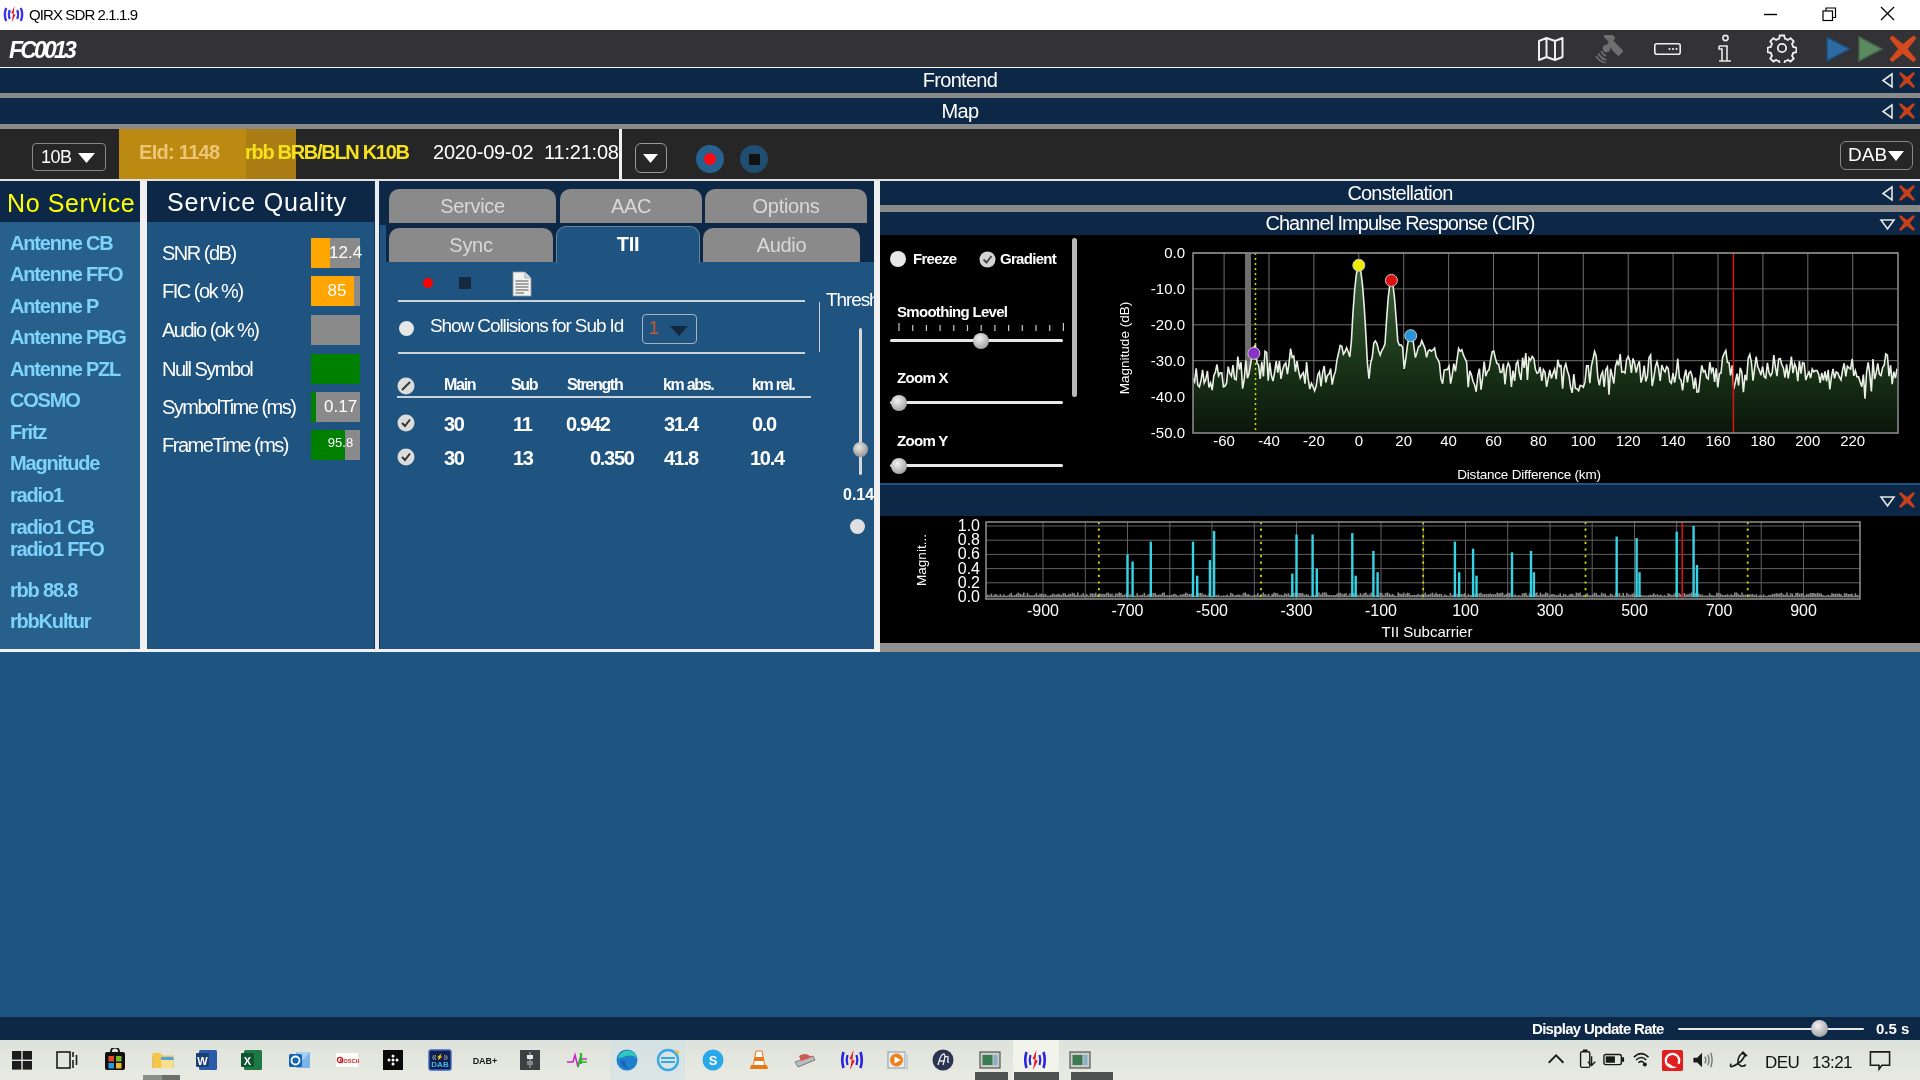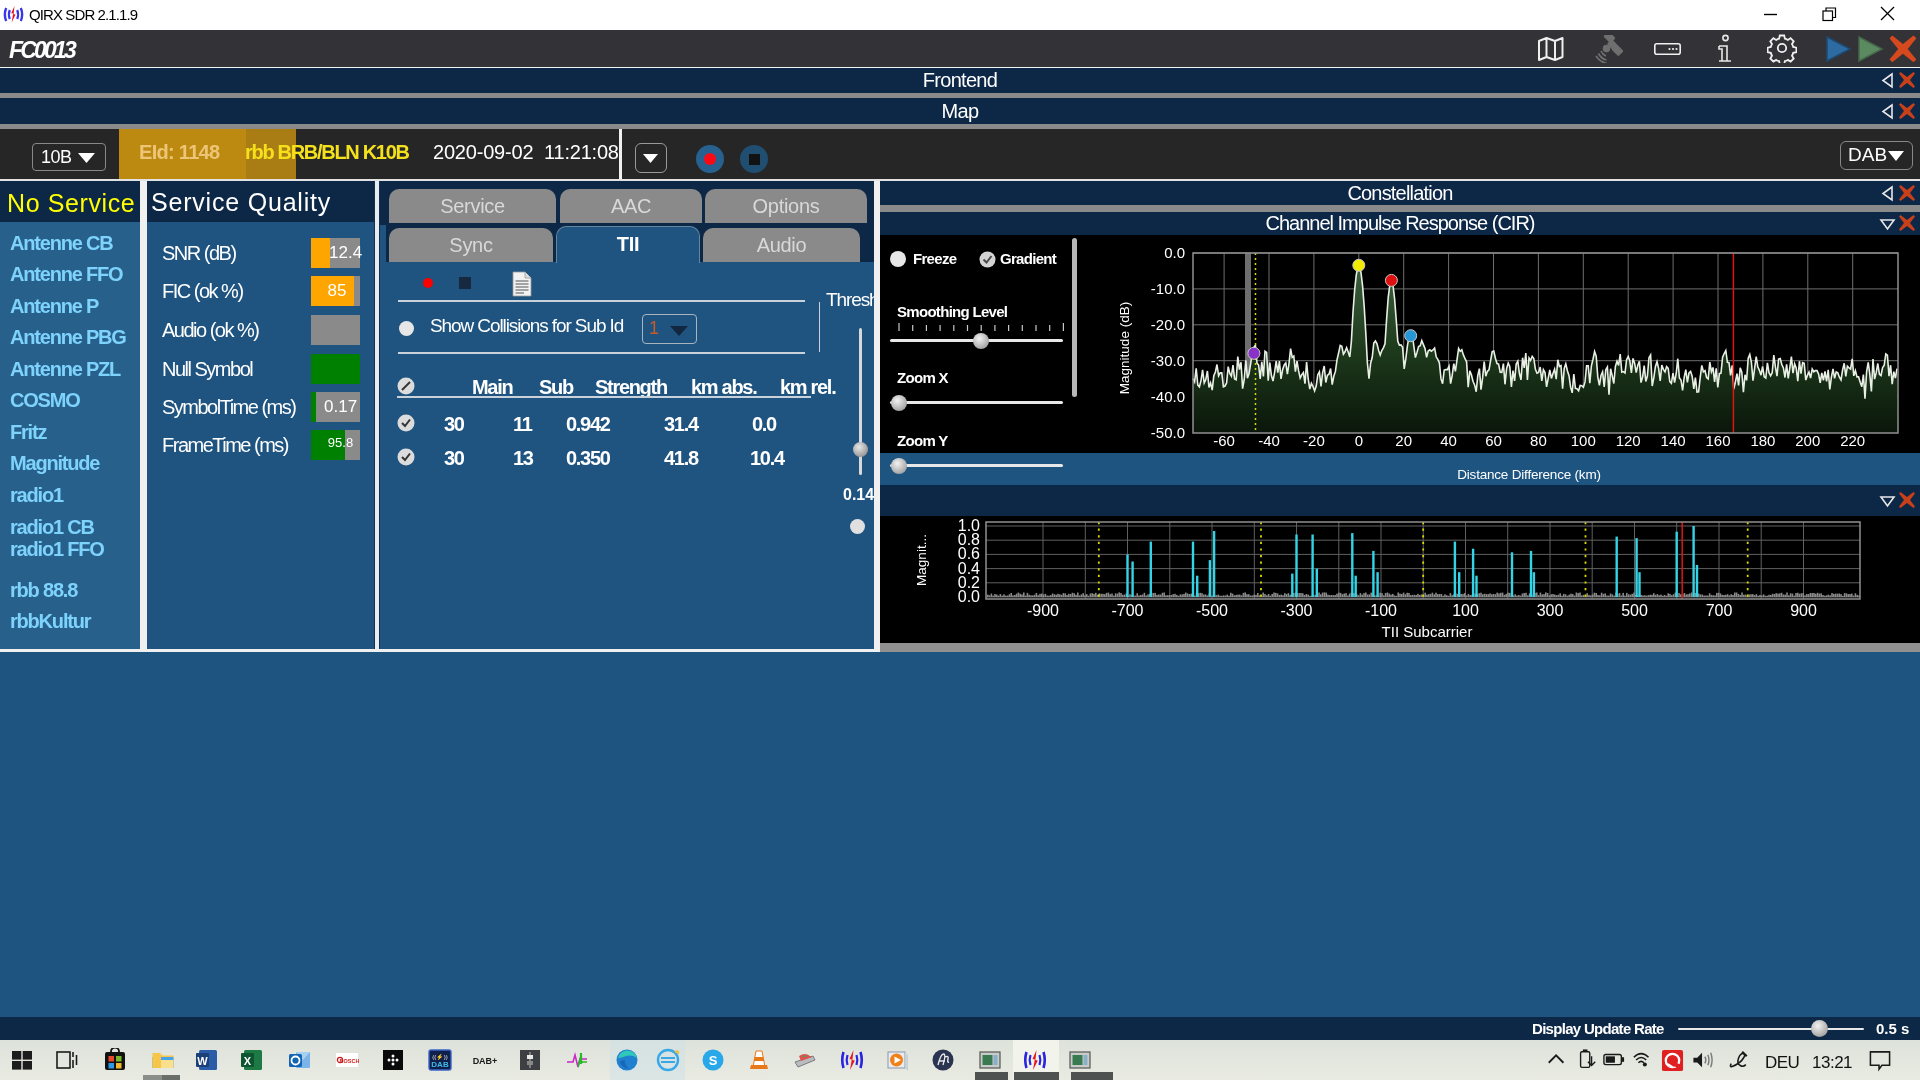--- a/index.html
+++ b/index.html
@@ -9,21 +9,21 @@
 .titlebar { left:0; top:0; width:1920px; height:30px; background:#fff; color:#000; }
 .fcbar { left:0; top:30px; width:1920px; height:36.5px; background:#333236; }
 .navybar { background:#0d2746; color:#fff; }
 .graysep { background:#8a8a8a; }
 .toolbar { left:0; top:129px; width:1920px; height:50px; background:#262626; }
 .panelhead { background:#0d2746; }
 .svc { position:absolute; left:10px; width:130px; height:30px; line-height:30px; font-size:20px; font-weight:bold; color:#7dd3fc; white-space:nowrap; letter-spacing:-1.2px; }
 .sqlabel { position:absolute; left:15px; height:30px; line-height:26px; font-size:20px; color:#fff; white-space:nowrap; letter-spacing:-1.5px; }
 .tab1 { position:absolute; top:189px; height:34px; background:#8a8a8a; border-radius:10px 10px 0 0; color:#d8d8d8; font-size:20px; text-align:center; line-height:34px; letter-spacing:-0.3px; }
 .tab2 { position:absolute; top:228px; height:34px; background:#8a8a8a; border-radius:10px 10px 0 0; color:#d8d8d8; font-size:20px; text-align:center; line-height:34px; letter-spacing:-0.3px; }
-.thtxt { position:absolute; font-size:20px; font-weight:bold; color:#fff; letter-spacing:-1.3px;margin-left:28px; }
+.thtxt { position:absolute; font-size:16px; font-weight:bold; color:#fff; letter-spacing:-1.3px; }
 .celltxt { position:absolute; font-size:20px; font-weight:bold; color:#fff; letter-spacing:-1.3px; }
 .winbtn { stroke:#000; stroke-width:1.2; fill:none; }
 .ctl { color:#fff; font-weight:bold; font-size:15px; line-height:16px; letter-spacing:-0.7px; white-space:nowrap; }
 </style>
 </head>
 <body>
 
 <div class="abs titlebar">
   <svg class="abs" style="left:3px;top:5px" width="21" height="19" viewBox="0 0 21 19">
     <path d="M3.2 3 Q0.5 9.5 3.2 16" stroke="#3a35e8" stroke-width="2.4" fill="none"></path>
@@ -164,21 +164,21 @@
 <div class="svc" style="top:226.4px">Magnitude</div>
 <div class="svc" style="top:257.9px">radio1</div>
 <div class="svc" style="top:289.5px">radio1 CB</div>
 <div class="svc" style="top:312px">radio1 FFO</div>
 <div class="svc" style="top:352.5px">rbb 88.8</div>
 <div class="svc" style="top:384.1px">rbbKultur</div>
 </div>
 <div class="abs" style="left:140px;top:181px;width:7px;height:471px;background:#f0f0f0"></div>
 
 <div class="abs panelhead" style="left:147px;top:181px;width:227px;height:41px">
-  <div class="abs" style="left:4px;top:7px;font-size:25px;color:#fff;letter-spacing:0.8px">Service Quality</div>
+  <div class="abs" style="left:20px;top:7px;font-size:25px;color:#fff;letter-spacing:0.8px">Service Quality</div>
 </div>
 <div class="abs" style="left:147px;top:222px;width:227px;height:427px;background:#1f5480">
 </div>
 <div class="abs" style="left:147px;top:181px;width:227px;height:471px">
 <div class="sqlabel" style="top:59.0px">SNR (dB)</div>
 <div style="position:absolute;left:164px;top:57.0px;width:18.5px;height:30px;background:#FFA500"></div>
 <div style="position:absolute;left:182.5px;top:57.0px;width:30.5px;height:30px;background:#8a8a8a"></div>
 <div style="position:absolute;left:182px;top:62.0px;width:29px;text-align:center;font-size:17px;color:#fff">12.4</div>
 <div class="sqlabel" style="top:96.5px">FIC (ok %)</div>
 <div style="position:absolute;left:164px;top:94.5px;width:43px;height:30px;background:#FFA500"></div>
@@ -255,21 +255,21 @@
 <div class="celltxt" style="left:513px;top:413px">11</div>
 <div class="celltxt" style="left:566px;top:413px">0.942</div>
 <div class="celltxt" style="left:664px;top:413px">31.4</div>
 <div class="celltxt" style="left:752px;top:413px">0.0</div>
 <svg class="abs" style="left:397px;top:448px" width="18" height="18">
     <circle cx="9" cy="9" r="8.5" fill="#dcdcdc"></circle>
     <path d="M5 9 L8 12 L13 5.5" stroke="#333" stroke-width="2" fill="none"></path>
   </svg>
 <div class="celltxt" style="left:444px;top:447px">30</div>
 <div class="celltxt" style="left:513px;top:447px">13</div>
-<div class="celltxt" style="left:566px;top:447px">0.350</div>
+<div class="celltxt" style="left:590px;top:447px">0.350</div>
 <div class="celltxt" style="left:664px;top:447px">41.8</div>
 <div class="celltxt" style="left:750px;top:447px">10.4</div>
 
 <div class="abs" style="left:859px;top:328px;width:3px;height:147px;border-radius:2px;background:#d8d8d8"></div>
 <div class="abs" style="left:853px;top:442px;width:15px;height:15px;border-radius:50%;background:radial-gradient(circle at 40% 35%,#e8e8e8,#7a7a7a)"></div>
 <div class="abs" style="left:843px;top:486px;width:31px;overflow:hidden;font-size:16px;font-weight:bold;color:#fff">0.144</div>
 <div class="abs" style="left:850px;top:519px;width:15px;height:15px;border-radius:50%;background:#e0e0e0"></div>
 
 <div class="abs" style="left:874px;top:181px;width:6px;height:471px;background:#f0f0f0"></div>
 
@@ -286,21 +286,21 @@
 <div class="abs navybar" style="left:880px;top:212px;width:1040px;height:23px">
   <div class="abs" style="left:0;width:1040px;top:0;text-align:center;font-size:20px;letter-spacing:-1.0px">Channel Impulse Response (CIR)</div>
   <svg class="abs" style="left:999px;top:4px" width="17" height="17">
       <path d="M2 4 L8.5 13 L15 4 Z" stroke="#e8e8e8" stroke-width="1.6" fill="none"></path>
     </svg>
   <svg class="abs" style="left:1019px;top:3px" width="16" height="16">
       <path d="M1.5 0 L8 5 L14.5 0 L16 1.5 L11 8 L16 14.5 L14.5 16 L8 11 L1.5 16 L0 14.5 L5 8 L0 1.5 Z" fill="#c8401a"></path>
     </svg>
 </div>
 
-<div class="abs" style="left:880px;top:235px;width:1040px;height:218px;background:#000">
+<div class="abs" style="left:880px;top:235px;width:1040px;height:248px;background:#000">
 
   <div class="abs" style="left:10px;top:15.5px;width:16px;height:16px;border-radius:50%;background:#e8e8e8"></div>
   <div class="abs ctl" style="left:33px;top:16px">Freeze</div>
   <svg class="abs" style="left:99px;top:15.5px" width="17" height="17">
       <circle cx="8.5" cy="8.5" r="8" fill="#d4d4d4"></circle>
       <path d="M4.5 8.5 L7.5 11.5 L12.5 5" stroke="#4a4a4a" stroke-width="2" fill="none"></path>
     </svg>
   <div class="abs ctl" style="left:120px;top:16px">Gradient</div>
   <div class="abs ctl" style="left:17px;top:69px">Smoothing Level</div>
   <svg class="abs" style="left:10px;top:88px" width="175" height="10">

